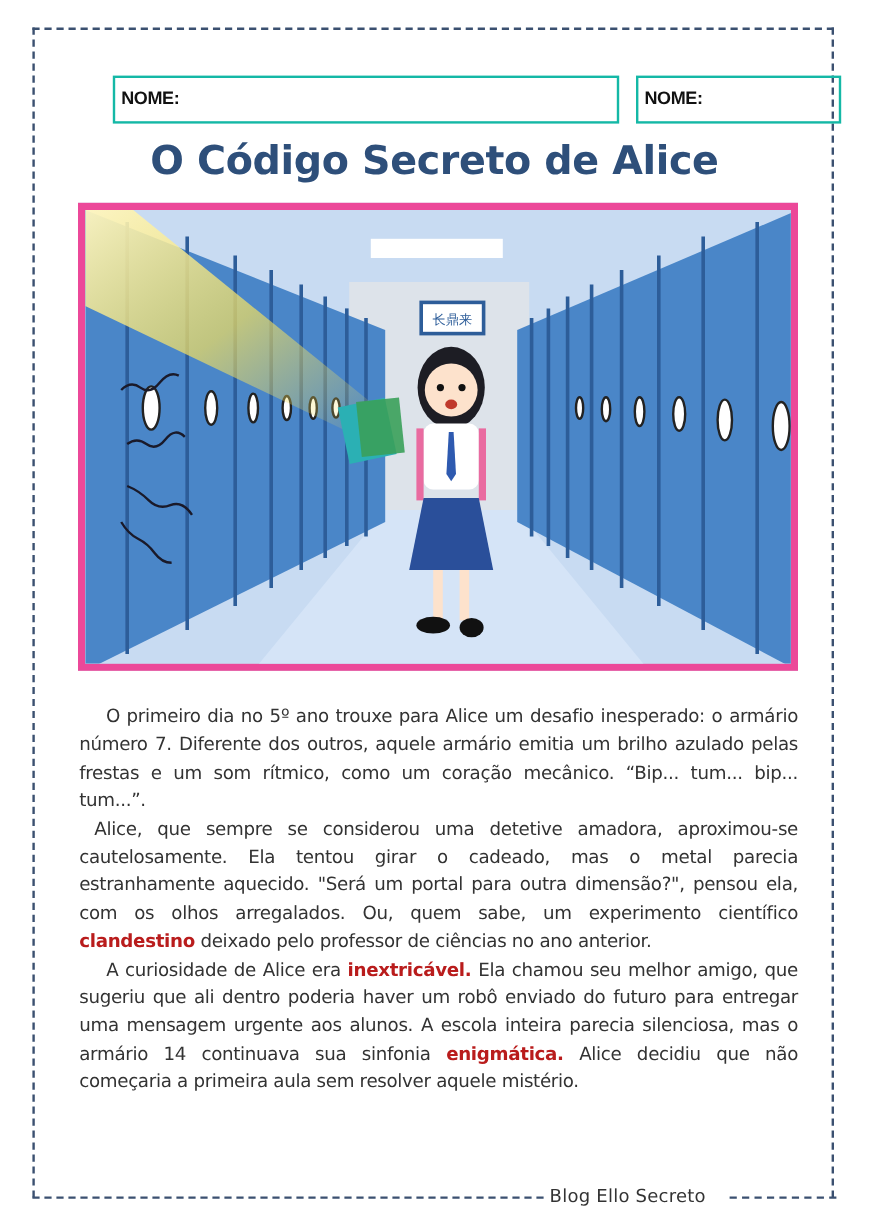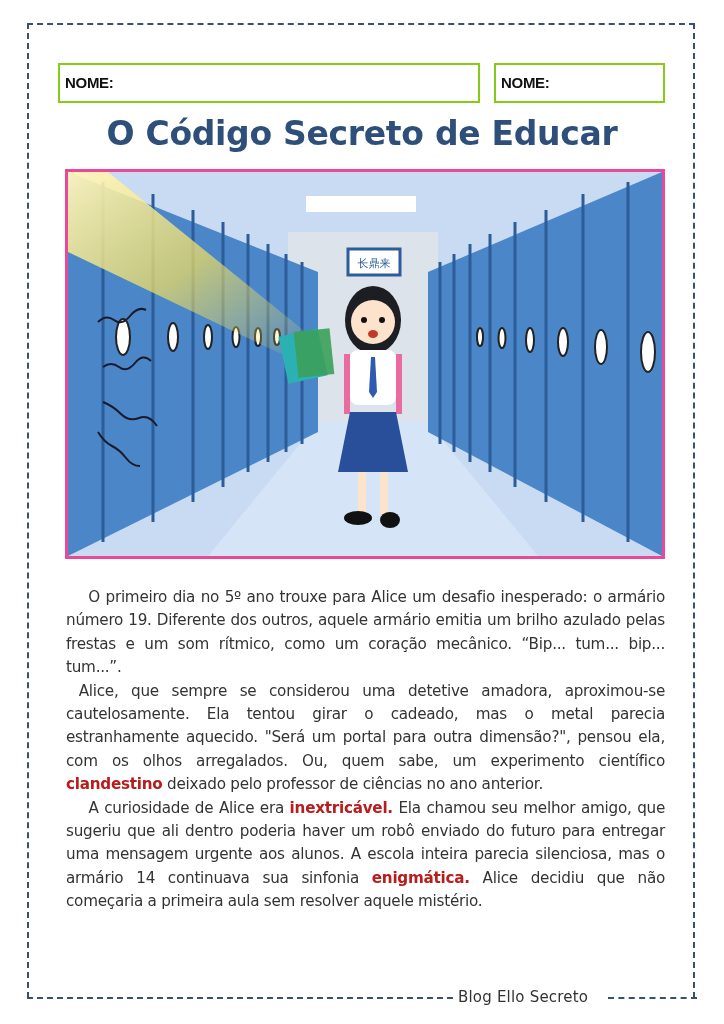--- a/index.html
+++ b/index.html
@@ -1,46 +1,46 @@
 <!DOCTYPE html>
 <html><head>
 <meta charset="utf-8">
 <style>
   html,body{margin:0;padding:0;background:#ffffff;}
   body{width:724px;height:1024px;position:relative;overflow:hidden;font-family:"DejaVu Sans",sans-serif;color:#2a2a2a;}
   .frame{position:absolute;left:27px;top:23px;width:668px;height:975px;border:2px dashed #3b5070;border-bottom:none;box-sizing:border-box;}
   .bottom-line-left{position:absolute;left:27px;top:997px;width:426px;border-top:2px dashed #3b5070;}
   .bottom-line-right{position:absolute;left:608px;top:997px;width:89px;border-top:2px dashed #3b5070;}
   .footer{position:absolute;left:458px;top:988px;font-size:15px;color:#333;font-family:"DejaVu Sans",sans-serif;letter-spacing:0.2px;}
-  .field{position:absolute;top:63px;height:40px;border:2px solid #84cc16;box-sizing:border-box;}
+  .field{position:absolute;top:63px;height:40px;border:2px solid #14b8a6;box-sizing:border-box;margin-left:36px;}
   .field .lbl{position:absolute;left:5px;top:9px;font-weight:bold;font-size:15px;color:#111;font-family:"Liberation Sans",sans-serif;letter-spacing:-0.3px;}
   .field.nome{left:58px;width:422px;}
   .field.data{left:494px;width:171px;}
   .title{position:absolute;left:0;width:724px;top:114px;text-align:center;font-size:33px;font-weight:bold;color:#2e4f7a;font-family:"DejaVu Sans",sans-serif;letter-spacing:-0.3px;}
-  .illus{position:absolute;left:65px;top:169px;width:600px;height:390px;box-sizing:border-box;border:3px solid #ec4899;background:#c9dcf3;overflow:hidden;}
+  .illus{position:absolute;left:65px;top:169px;width:600px;height:390px;box-sizing:border-box;border:6px solid #ec4899;background:#c9dcf3;overflow:hidden;}
   .story{position:absolute;left:66px;top:586px;width:599px;font-size:15.2px;line-height:23.4px;text-align:justify;color:#333;font-family:"DejaVu Sans",sans-serif;letter-spacing:-0.25px;}
   .story p{margin:0;}
   .story b{color:#b91c1c;}
 </style>
 </head>
 <body>
 
 <div class="frame"></div>
 <div class="bottom-line-left"></div>
 <div class="bottom-line-right"></div>
 <div class="footer">Blog Ello Secreto</div>
 
 <div class="field nome">
   <span class="lbl">NOME:</span>
 </div>
 <div class="field data">
   <span class="lbl">NOME:</span>
 </div>
 
-<div class="title">O Código Secreto de Educar</div>
+<div class="title">O Código Secreto de Alice</div>
 
 <div class="illus">
   <svg width="594" height="384" viewBox="0 0 594 384" xmlns="http://www.w3.org/2000/svg">
     <defs>
       <linearGradient id="beam" x1="0" y1="0" x2="1" y2="1">
         <stop offset="0" stop-color="#fff6c0" stop-opacity="0.95"></stop>
         <stop offset="0.5" stop-color="#f3e060" stop-opacity="0.7"></stop>
         <stop offset="1" stop-color="#f3e060" stop-opacity="0"></stop>
       </linearGradient>
     </defs>
@@ -117,16 +117,16 @@
       <rect x="312" y="300" width="8" height="42" fill="#fde2cc"></rect>
       <ellipse cx="290" cy="346" rx="14" ry="7" fill="#111"></ellipse>
       <ellipse cx="322" cy="348" rx="10" ry="8" fill="#111"></ellipse>
       <rect x="215" y="160" width="40" height="48" fill="#2bb0b4" transform="rotate(-12 235 184)"></rect>
       <rect x="228" y="158" width="36" height="46" fill="#3aa05a" transform="rotate(-6 246 181)" opacity="0.9"></rect>
     </g>
   </svg>
 </div>
 
 <div class="story">
-  <p><span style="white-space:pre-wrap">    O primeiro dia no 5º ano trouxe para Alice um desafio inesperado: o armário número 19. Diferente dos outros, aquele armário emitia um brilho azulado pelas frestas e um som rítmico, como um coração mecânico. “Bip... tum... bip... tum...”.</span></p>
+  <p><span style="white-space:pre-wrap">    O primeiro dia no 5º ano trouxe para Alice um desafio inesperado: o armário número 7. Diferente dos outros, aquele armário emitia um brilho azulado pelas frestas e um som rítmico, como um coração mecânico. “Bip... tum... bip... tum...”.</span></p>
   <p><span style="white-space:pre-wrap"> Alice, que sempre se considerou uma detetive amadora, aproximou-se cautelosamente. Ela tentou girar o cadeado, mas o metal parecia estranhamente aquecido. "Será um portal para outra dimensão?", pensou ela, com os olhos arregalados. Ou, quem sabe, um experimento científico </span><b>clandestino</b><span> deixado pelo professor de ciências no ano anterior.</span></p>
   <p><span style="white-space:pre-wrap">    A curiosidade de Alice era </span><b>inextricável.</b><span> Ela chamou seu melhor amigo, que sugeriu que ali dentro poderia haver um robô enviado do futuro para entregar uma mensagem urgente aos alunos. A escola inteira parecia silenciosa, mas o armário 14 continuava sua sinfonia </span><b>enigmática.</b><span> Alice decidiu que não começaria a primeira aula sem resolver aquele mistério.</span></p>
 </div>
 
 </body></html>

